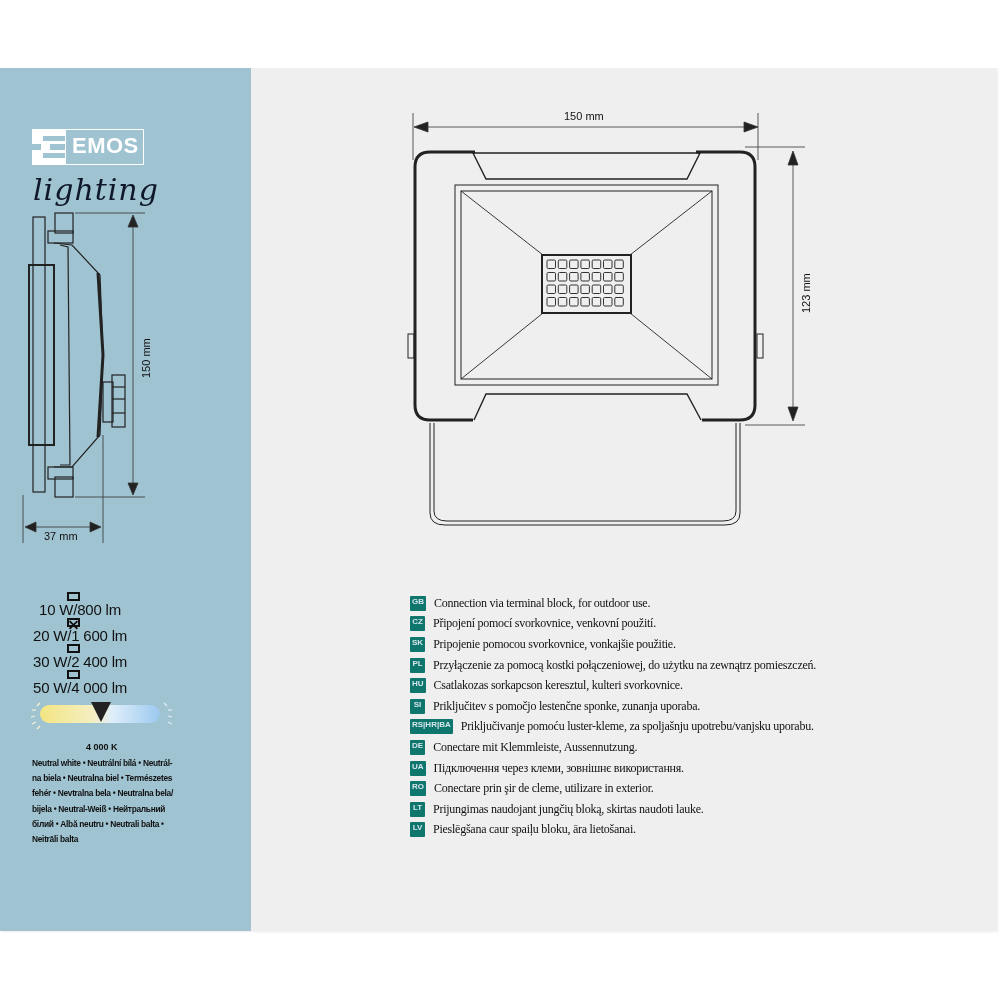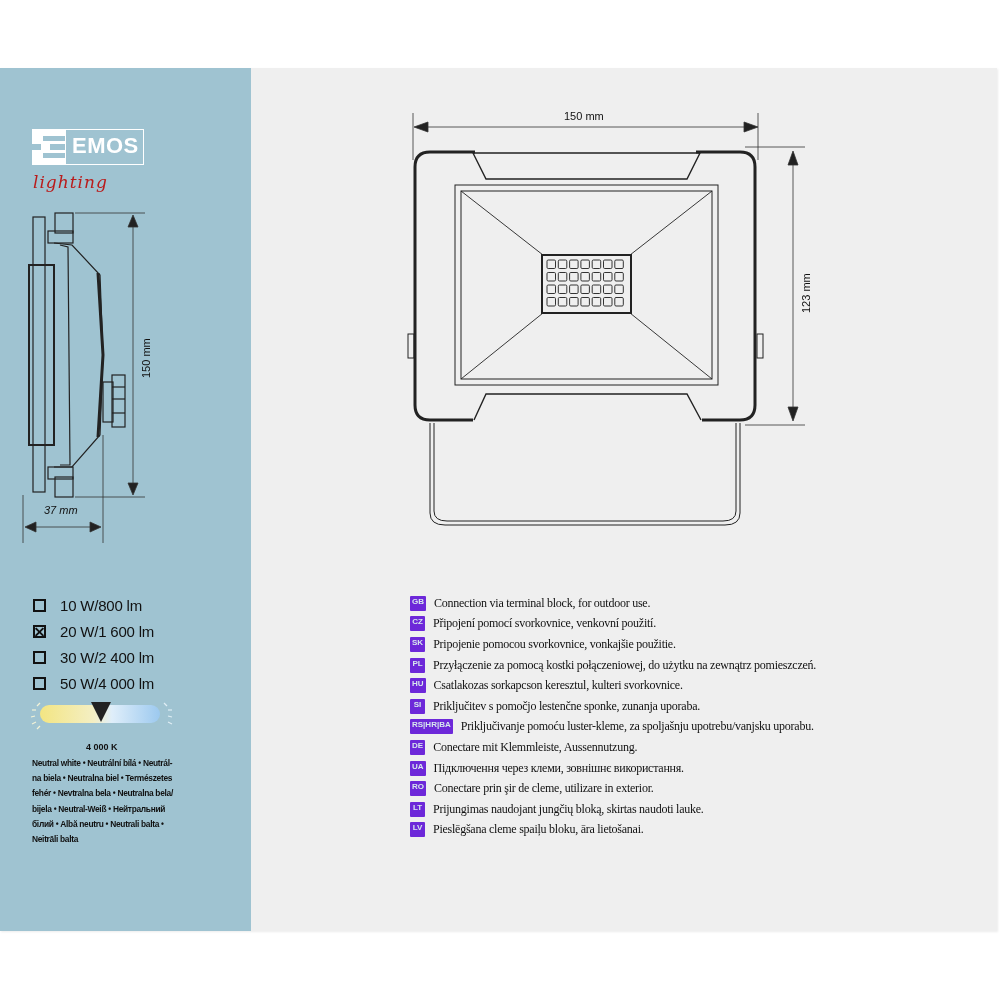--- a/index.html
+++ b/index.html
@@ -5,44 +5,44 @@
   html, body { margin:0; padding:0; }
   body { width:1000px; height:1000px; background:#ffffff; position:relative; overflow:hidden; font-family:"Liberation Sans", sans-serif; }
   .panel { position:absolute; left:0; top:68px; width:997px; height:863px; background:#efefef; box-shadow: 1px 1px 2px rgba(0,0,0,0.08); }
   .strip { position:absolute; left:0; top:68px; width:251px; height:863px; background:#9fc3d1; }
 
   
   .logo { position:absolute; left:32px; top:129px; width:112px; height:24px; }
   .logo-e { position:absolute; left:0; top:0; width:33px; height:36px; background:#ffffff; }
   .logo-box { position:absolute; left:33px; top:0; width:77px; height:34px; border:1px solid #ffffff; }
   .logo-text { position:absolute; left:40px; top:4px; color:#fff; font-weight:bold; font-size:22px; letter-spacing:0.5px; }
-  .lighting { position:absolute; left:33px; top:172px; color:#b91c1c; font-family:"DejaVu Serif", serif; font-style:italic; font-size:17px; letter-spacing:1px; }
+  .lighting { position:absolute; left:33px; top:172px; color:#0f172a; font-family:"DejaVu Serif", serif; font-style:italic; font-size:30px; letter-spacing:1px; }
 
   .dim-side-h { position:absolute; left:140px; top:322px; color:#111; font-size:11px; transform:rotate(-90deg); transform-origin:left top; white-space:nowrap; }
   .dim-text { position:absolute; font-size:11px; color:#111; white-space:nowrap; }
 
   
   .options { position:absolute; left:33px; top:592px; }
-  .opt { display:flex; align-items:center; height:26px; cursor:default; }
+  .opt { display:flex; align-items:center; height:26px; cursor:default;flex-direction:column; }
   .cb { width:13px; height:13px; border:2px solid #111; box-sizing:border-box; position:relative; margin-right:14px; }
   .cb.checked::before, .cb.checked::after { content:""; position:absolute; left:-1px; top:4px; width:11px; height:2px; background:#111; }
   .cb.checked::before { transform:rotate(45deg); }
   .cb.checked::after { transform:rotate(-45deg); }
   .opt-label { font-size:15px; color:#111; letter-spacing:-0.2px; }
 
   .ctbar { position:absolute; left:40px; top:705px; width:120px; height:18px; border-radius:9px;
            background:linear-gradient(to right, #f3e582 0%, #f4efc4 45%, #dfeefa 60%, #9cc9ef 100%); }
   .ctmarker { position:absolute; left:91px; top:702px; width:0; height:0; border-left:10px solid transparent; border-right:10px solid transparent; border-top:20px solid #222; }
   .ct-label { position:absolute; left:86px; top:734px; font-size:9px; font-weight:bold; color:#111;margin-top:8px; }
   .ct-desc { position:absolute; left:32px; top:756px; width:142px; font-size:8.4px; line-height:15.2px; font-weight:bold; color:#111; letter-spacing:-0.3px; }
 
   
   .langs { position:absolute; left:410px; top:593px; }
   .lang-row { display:flex; align-items:center; height:20.6px; }
-  .badge { background:#6d28d9; color:#d7e7ee; font-size:8px; font-weight:bold; height:15px; line-height:11px; padding:0 2px; min-width:11px; text-align:center; margin-right:8px; border-radius:1px; }
+  .badge { background:#0f766e; color:#d7e7ee; font-size:8px; font-weight:bold; height:15px; line-height:11px; padding:0 2px; min-width:11px; text-align:center; margin-right:8px; border-radius:1px; }
   .lang-text { font-size:12px; color:#111; letter-spacing:-0.25px;font-family:Liberation Serif, serif; }
 
   svg { position:absolute; overflow:visible; }
 </style>
 </head>
 <body>
 
 <div class="panel"></div>
 <div class="strip"></div>
 
@@ -90,21 +90,21 @@
     <polygon points="128,22 138,22 133,10"></polygon>
     <polygon points="128,278 138,278 133,290"></polygon>
     <line x1="23" y1="290" x2="23" y2="338"></line>
     <line x1="103" y1="230" x2="103" y2="338"></line>
     <line x1="28" y1="322" x2="98" y2="322"></line>
     <polygon points="36,317 36,327 25,322"></polygon>
     <polygon points="90,317 90,327 101,322"></polygon>
   </g>
 </svg>
 <div class="dim-side-h" style="left:140px;top:378px;">150 mm</div>
-<div class="dim-text" style="left:44px;top:504px;font-style:italic;">37 mm</div>
+<div class="dim-text" style="left:44px;top:530px;">37 mm</div>
 
 <svg width="420" height="440" style="left:400px;top:105px">
   <g stroke="#333" stroke-width="0.8" fill="#222">
 
     <line x1="13" y1="8" x2="13" y2="55"></line>
     <line x1="358" y1="8" x2="358" y2="55"></line>
     <line x1="18" y1="22" x2="352" y2="22"></line>
     <polygon points="28,17 28,27 14,22"></polygon>
     <polygon points="344,17 344,27 358,22"></polygon>
 
@@ -255,15 +255,15 @@
   <div class="lang-row">
       <span class="badge">RO</span>
       <span class="lang-text">Conectare prin şir de cleme, utilizare in exterior.</span>
     </div>
   <div class="lang-row">
       <span class="badge">LT</span>
       <span class="lang-text">Prijungimas naudojant jungčių bloką, skirtas naudoti lauke.</span>
     </div>
   <div class="lang-row">
       <span class="badge">LV</span>
-      <span class="lang-text">Pieslēgšana cleme spaiļu bloku, āra lietošanai.</span>
+      <span class="lang-text">Pieslēgšana caur spaiļu bloku, āra lietošanai.</span>
     </div>
 </div>
 
 </body></html>

